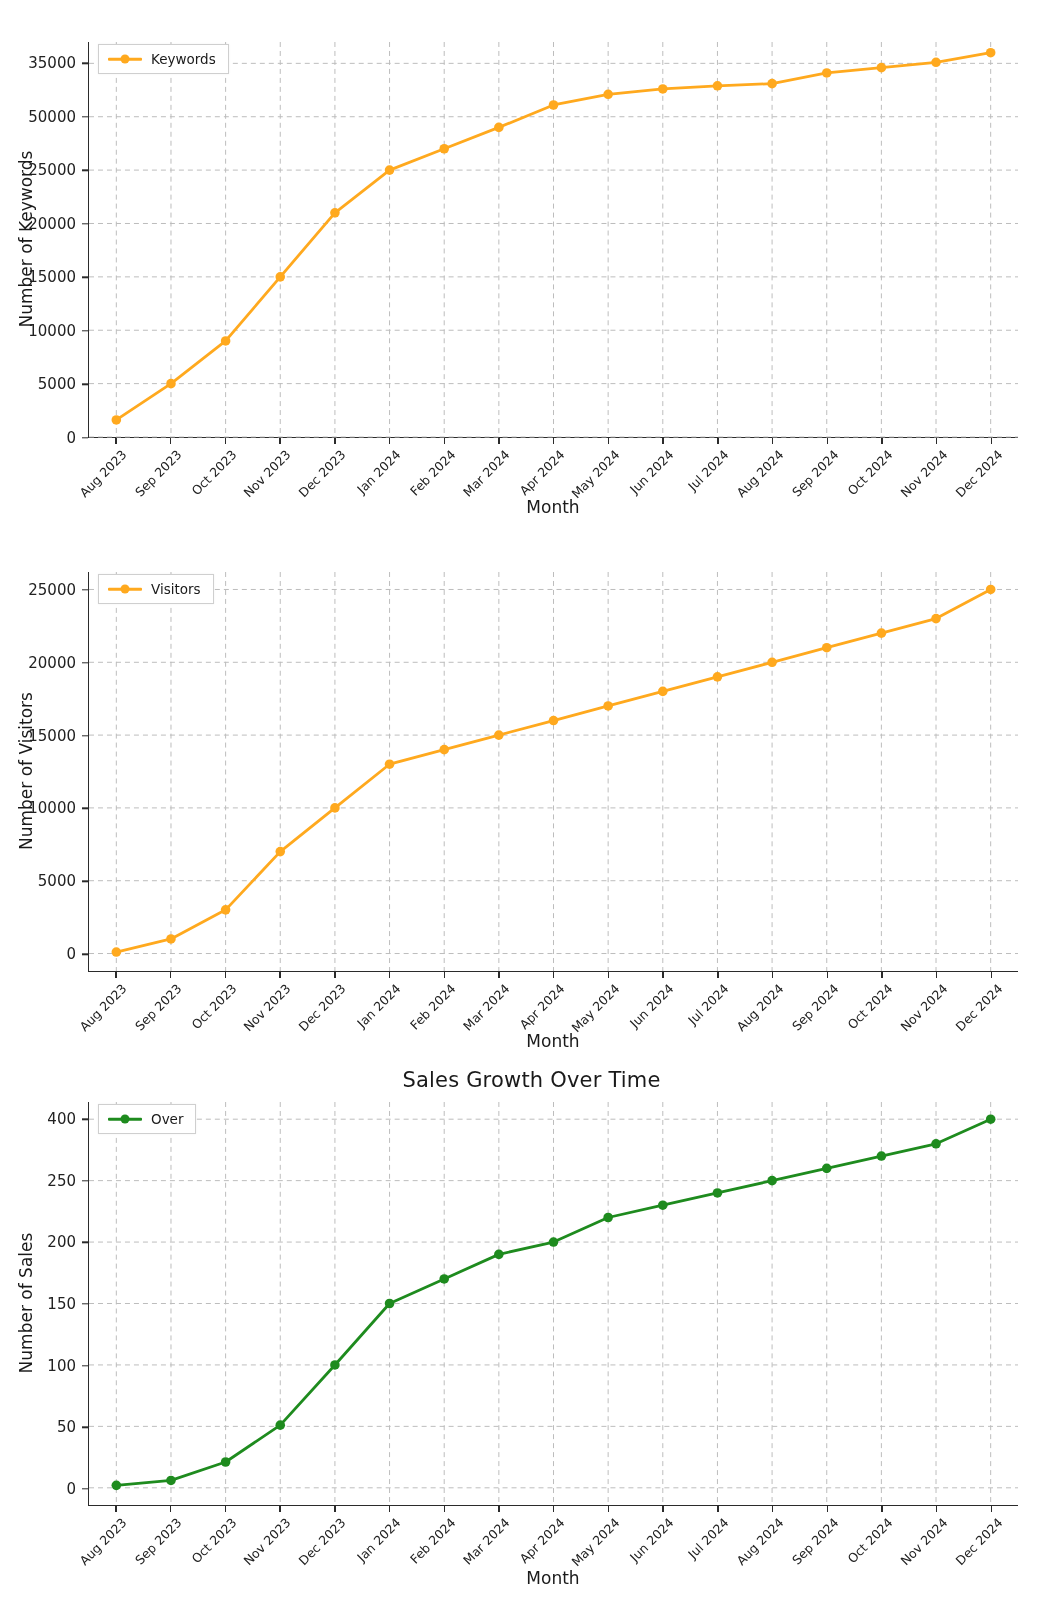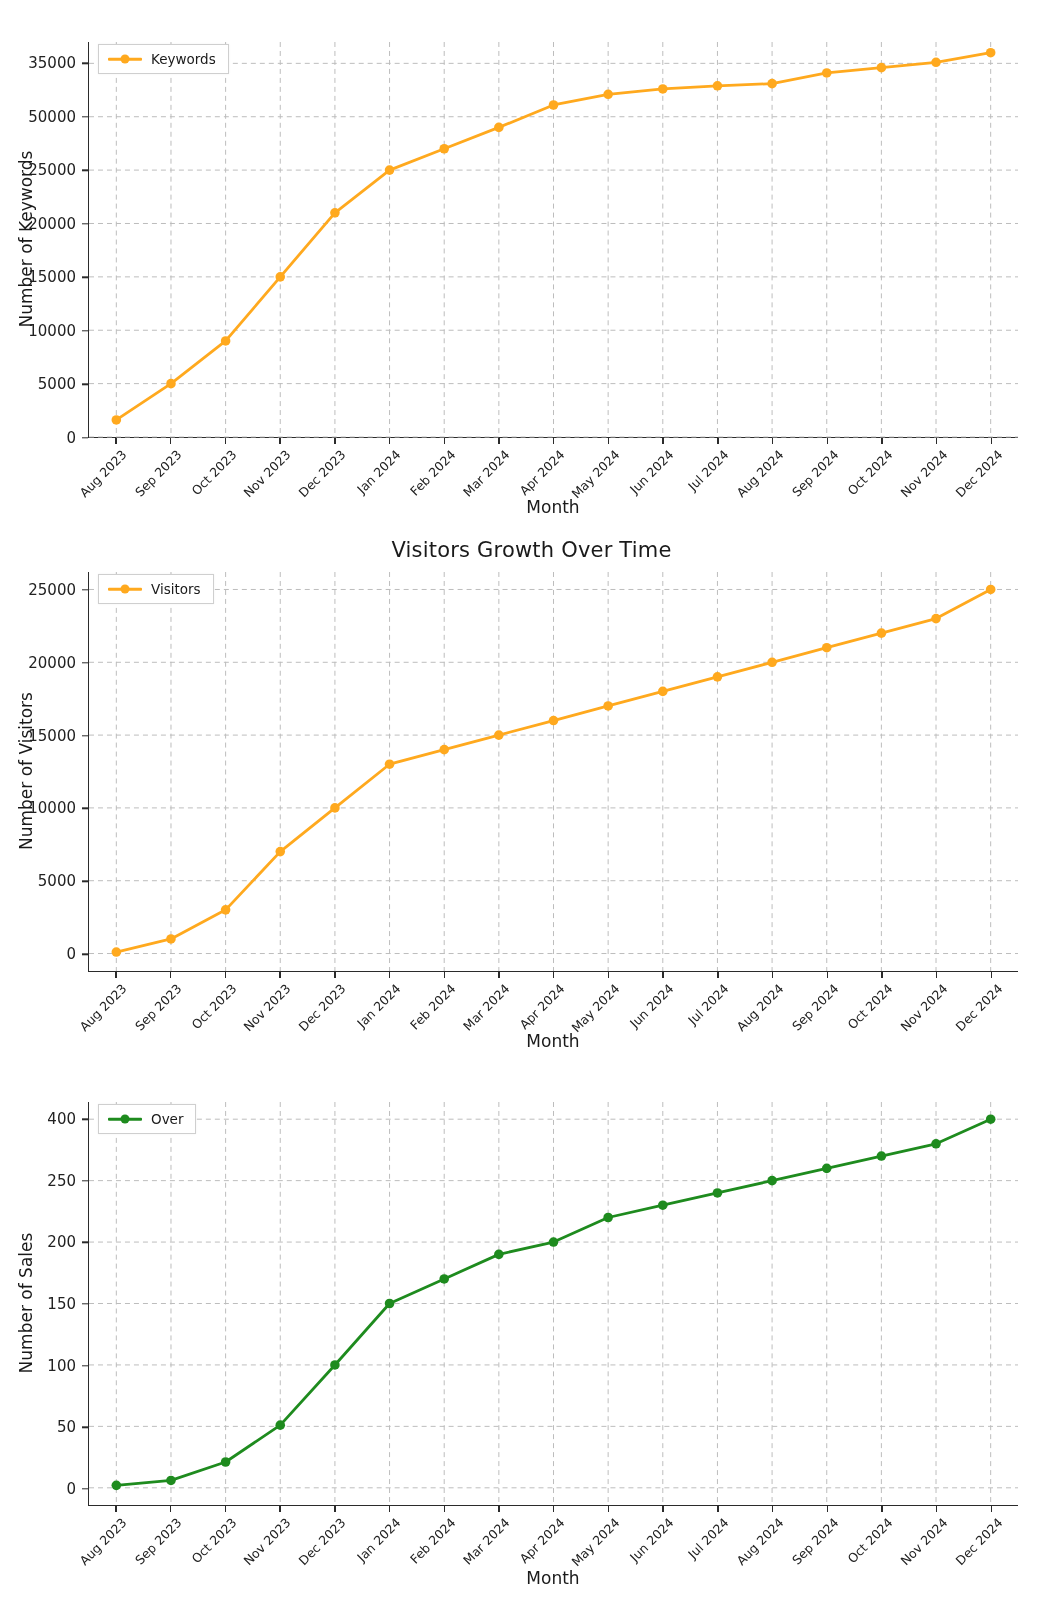--- a/index.html
+++ b/index.html
@@ -263,21 +263,20 @@
     <div class="legend" style="left:98px; top:44px;">
       <span class="legend-sample">
         <span class="lg-line" style="background:#FFA91E;"></span>
         <span class="lg-dot" style="background:#FFA91E;"></span>
       </span>
       <span class="legend-text">Keywords</span>
     </div>
   </div>
 
   <div class="panel panel-vi">
-    <div class="chart-title" style="top:18px;">Visitors Growth Over Time</div>
 
     <div class="plot" id="plot-vi" style="left:88px; top:52px; width:930px; height:400px;">
       <svg class="grid-svg" id="grid-vi" viewBox="0 0 930 400" preserveAspectRatio="none">
           <line x1="0" x2="930" y1="382.48175182481754" y2="382.48175182481754" stroke="#bdbdbd" stroke-width="1" stroke-dasharray="5,4"></line>
           <line x1="0" x2="930" y1="309.4890510948905" y2="309.4890510948905" stroke="#bdbdbd" stroke-width="1" stroke-dasharray="5,4"></line>
           <line x1="0" x2="930" y1="236.4963503649635" y2="236.4963503649635" stroke="#bdbdbd" stroke-width="1" stroke-dasharray="5,4"></line>
           <line x1="0" x2="930" y1="163.50364963503648" y2="163.50364963503648" stroke="#bdbdbd" stroke-width="1" stroke-dasharray="5,4"></line>
           <line x1="0" x2="930" y1="90.51094890510944" y2="90.51094890510944" stroke="#bdbdbd" stroke-width="1" stroke-dasharray="5,4"></line>
           <line x1="0" x2="930" y1="17.518248175182464" y2="17.518248175182464" stroke="#bdbdbd" stroke-width="1" stroke-dasharray="5,4"></line>
           <line x1="27.352941176470587" x2="27.352941176470587" y1="0" y2="400" stroke="#bdbdbd" stroke-width="1" stroke-dasharray="5,4"></line>
@@ -377,20 +376,21 @@
     <div class="legend" style="left:98px; top:54px;">
       <span class="legend-sample">
         <span class="lg-line" style="background:#FFA91E;"></span>
         <span class="lg-dot" style="background:#FFA91E;"></span>
       </span>
       <span class="legend-text">Visitors</span>
     </div>
   </div>
 
   <div class="panel panel-sa">
+    <div class="chart-title" style="top:18px;">Sales Growth Over Time</div>
 
     <div class="plot" id="plot-sa" style="left:88px; top:52px; width:930px; height:404px;">
       <svg class="grid-svg" id="grid-sa" viewBox="0 0 930 404" preserveAspectRatio="none">
           <line x1="0" x2="930" y1="386.7560975609756" y2="386.7560975609756" stroke="#bdbdbd" stroke-width="1" stroke-dasharray="5,4"></line>
           <line x1="0" x2="930" y1="325.1707317073171" y2="325.1707317073171" stroke="#bdbdbd" stroke-width="1" stroke-dasharray="5,4"></line>
           <line x1="0" x2="930" y1="263.5853658536586" y2="263.5853658536586" stroke="#bdbdbd" stroke-width="1" stroke-dasharray="5,4"></line>
           <line x1="0" x2="930" y1="202" y2="202" stroke="#bdbdbd" stroke-width="1" stroke-dasharray="5,4"></line>
           <line x1="0" x2="930" y1="140.41463414634143" y2="140.41463414634143" stroke="#bdbdbd" stroke-width="1" stroke-dasharray="5,4"></line>
           <line x1="0" x2="930" y1="78.82926829268291" y2="78.82926829268291" stroke="#bdbdbd" stroke-width="1" stroke-dasharray="5,4"></line>
           <line x1="0" x2="930" y1="17.243902439024396" y2="17.243902439024396" stroke="#bdbdbd" stroke-width="1" stroke-dasharray="5,4"></line>

